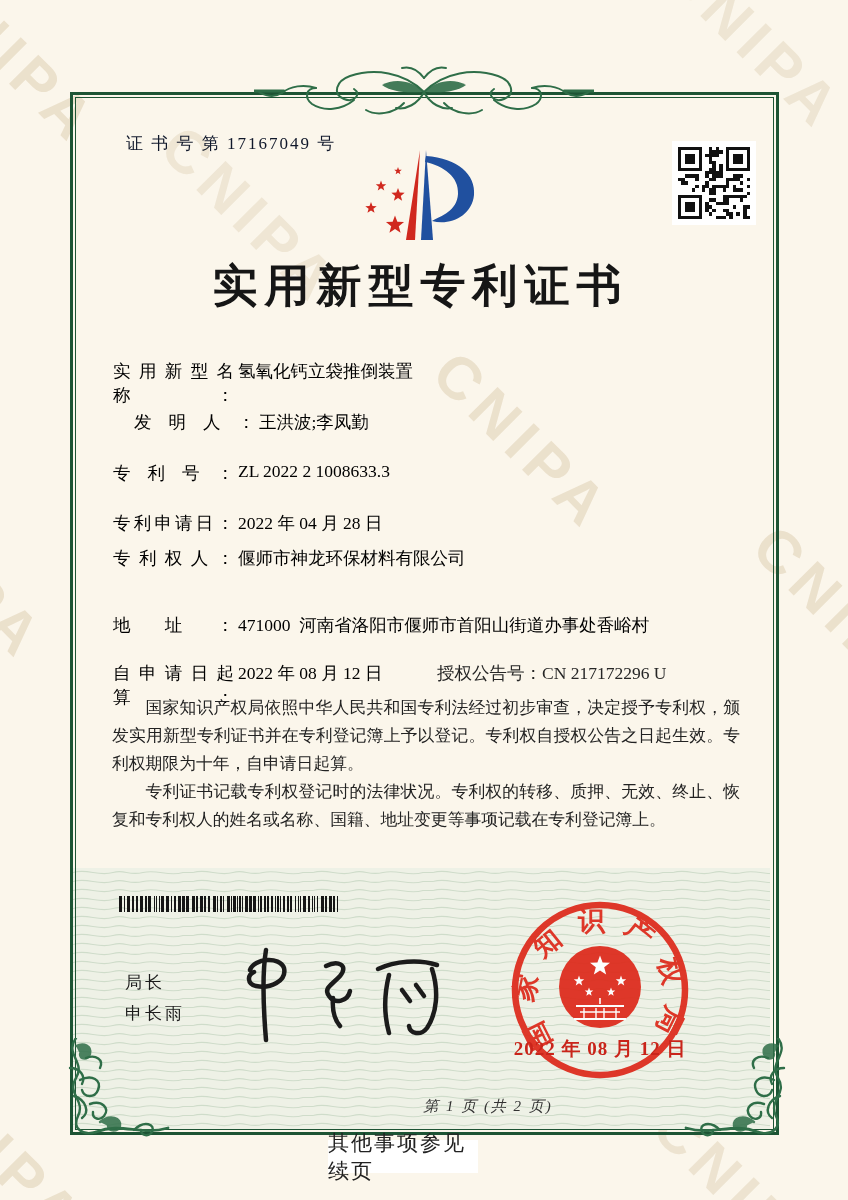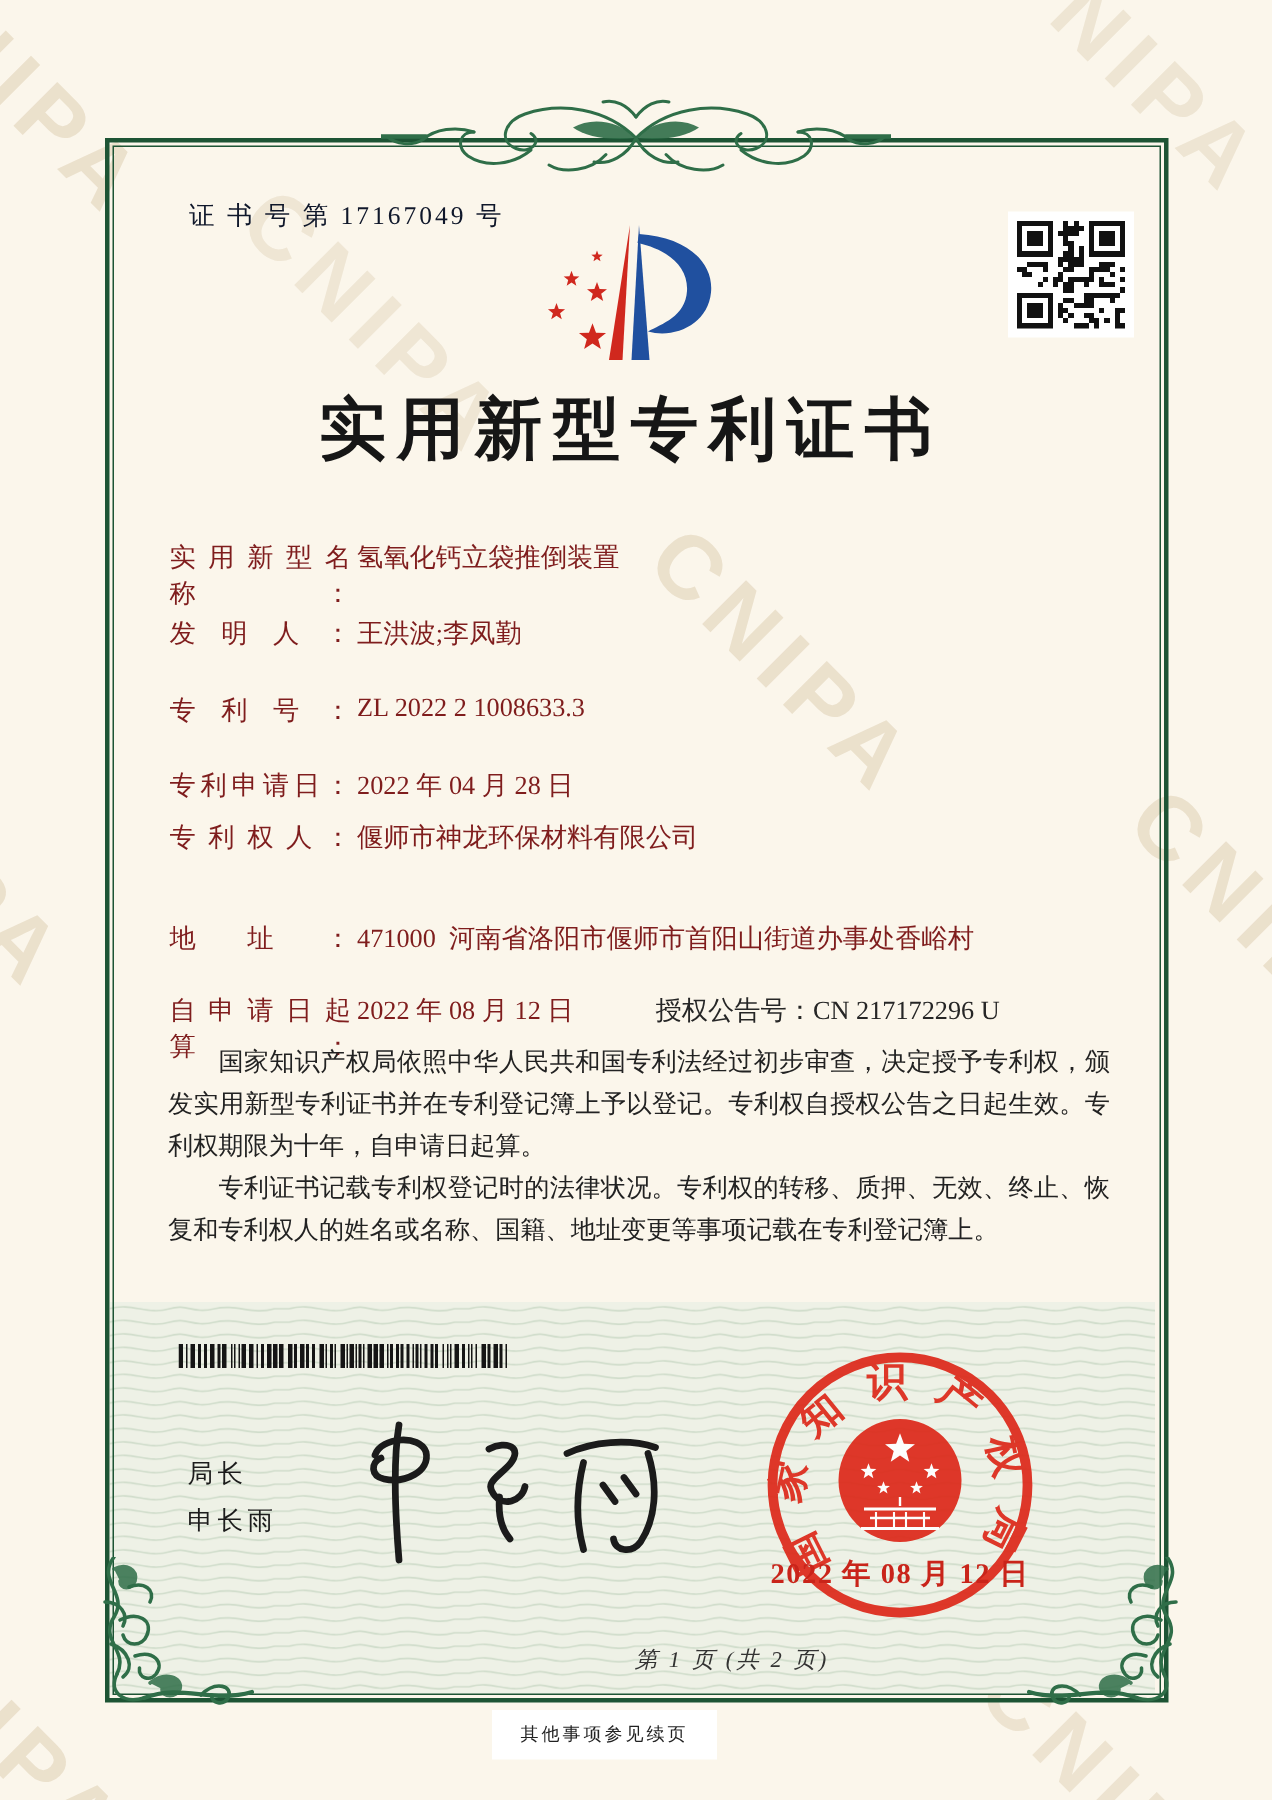--- a/index.html
+++ b/index.html
@@ -41,24 +41,24 @@
   
   .cert-no{position:absolute; left:113px; top:132px; font-size:17px; letter-spacing:2px; color:#0f172a; z-index:3;margin-left:13px;}
   .logo{position:absolute; left:362px; top:147px; z-index:3;}
   .qr-box{position:absolute; left:672px; top:141px; width:84px; height:84px; background:#fff; z-index:3;
           display:flex; align-items:center; justify-content:center;}
   .title{
     position:absolute; left:66px; top:256px; width:709px; text-align:center;
     font-size:45px; font-weight:bold; letter-spacing:7px; color:#161616; z-index:3;
   }
   
-  .row{position:absolute; left:113px; font-size:17.5px; color:#7f1d1d; z-index:3; white-space:pre-wrap;}
+  .row{position:absolute; left:113px; font-size:17.5px; color:#000000; z-index:3; white-space:pre-wrap;}
   .row .lbl{display:inline-block; width:121px; text-align:justify; text-align-last:justify; vertical-align:top;}
   .row .val{margin-left:4px;}
-  .r1{top:359px;} .r2{top:410px;} .r3{top:461px;} .r4{top:511px;}
+  .r1{top:359px;} .r2{top:410px;margin-left:21px;} .r3{top:461px;} .r4{top:511px;}
   .r5{top:546px;} .r6{top:613px;} .r7{top:661px;}
   .grant{position:absolute; left:437px; top:661px; font-size:17.5px; z-index:3; white-space:pre-wrap;}
   
   .body-text{
     position:absolute; left:112px; top:694px; width:628px; z-index:3;
     font-size:16.8px; line-height:28px; text-align:justify; color:#222;
   }
   .body-text p{margin:0; text-indent:2em;}
   
   .barcode{position:absolute; left:119px; top:896px; z-index:3;}
@@ -69,21 +69,21 @@
   .seal{position:absolute; left:500px; top:890px; z-index:4; opacity:.93;}
   .seal-date{
     position:absolute; left:500px; top:1036px; width:200px; text-align:center; z-index:5;
     color:#c9241a; font-size:19px; font-weight:bold; letter-spacing:1px;
   }
   .page-num{position:absolute; left:70px; top:1097px; width:836px; text-align:center;
             font-size:15px; letter-spacing:2px; color:#333; z-index:3;font-style:italic;}
   .note-box{
     position:absolute; left:328px; top:1140px; width:150px; height:33px; background:#ffffff;
     display:flex; align-items:center; justify-content:center; z-index:3;
-    font-size:12px; letter-spacing:2px; color:#222;
+    font-size:21px; letter-spacing:2px; color:#222;
   }
 </style>
 </head>
 <body>
 
 <div class="page">
 
   <span class="wm wm1">CNIPA</span>
   <span class="wm wm2">CNIPA</span>
   <span class="wm wm3">CNIPA</span>

